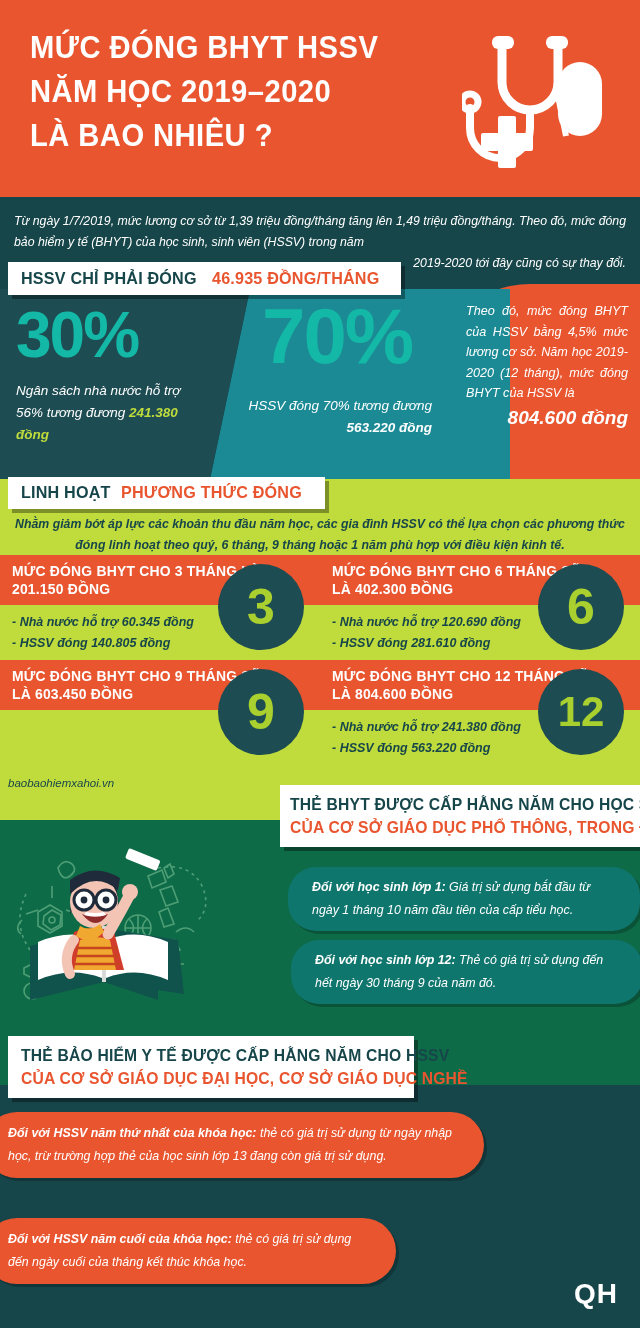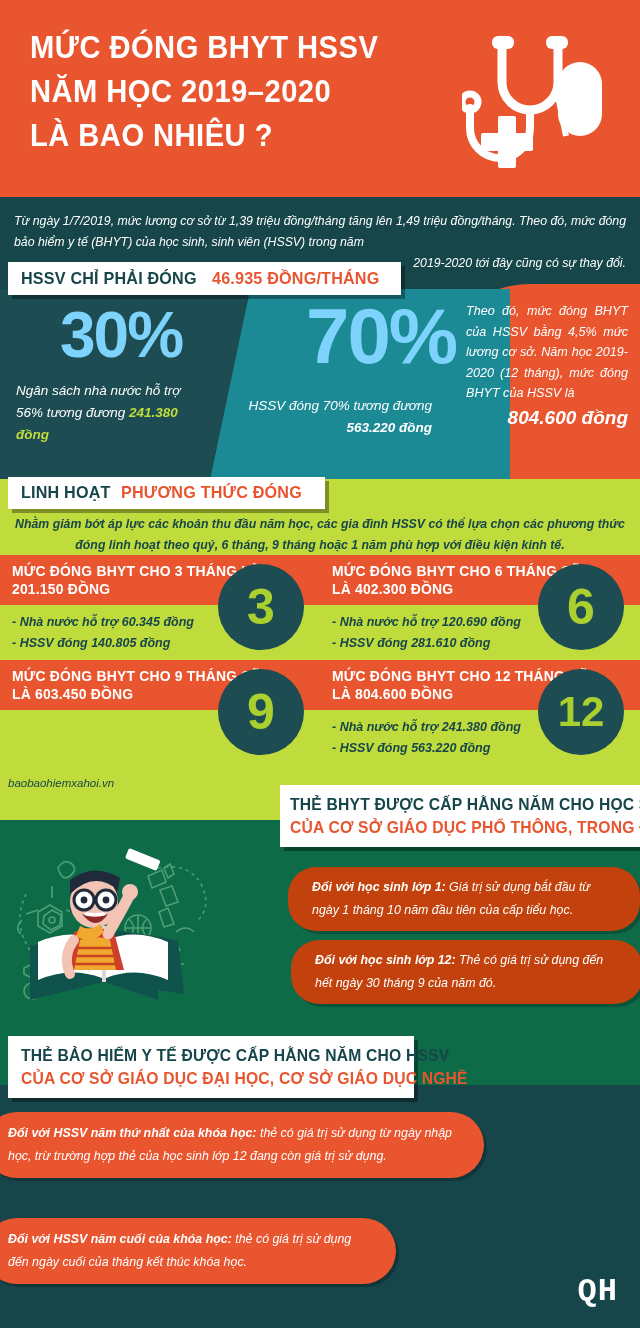--- a/index.html
+++ b/index.html
@@ -65,26 +65,25 @@
     position: absolute; left: 430px; top: -5px; width: 400px; height: 200px;
     background: #e8552f;
     border-radius: 200px 0 0 200px;
   }
   .pct-orange-fill {
     position: absolute; left: 510px; top: 0; width: 130px; height: 190px;
     background: #e8552f;
   }
   .big-pct {
     position: absolute;
-    color: #7dd3fc;
+    color: #14b8a6;
     font-family: "Liberation Sans Narrow", "Liberation Sans", sans-serif;
     font-weight: 700;
     letter-spacing: -2px;
     line-height: 1;
-    margin-left: 44px;
   }
   .pct30 { left: 16px; top: 14px; font-size: 64px; }
   .pct70 { left: 262px; top: 8px; font-size: 78px; }
   .pct-cap {
     position: absolute;
     color: #ffffff; font-style: italic;
     font-size: 13.5px; line-height: 22px;
   }
   .cap30 { left: 16px; top: 91px; width: 188px; }
   .cap70 { left: 248px; top: 106px; width: 184px; text-align: right; }
@@ -183,21 +182,21 @@
 
   
   .midsec {
     position: absolute; left: 0; top: 820px; width: 640px; height: 200px;
     background: #0e6b48;
   }
   .illus { position: absolute; left: 8px; top: 8px; width: 300px; height: 190px; }
 
   .callout {
     position: absolute;
-    background: #c2410c;
+    background: #0f766e;
     border-radius: 28px;
     box-shadow: 3px 3px 0 rgba(0,0,0,0.22);
     color: #ffffff;
     font-style: italic;
     font-size: 12.4px; line-height: 23px;
     padding: 9px 20px 9px 24px;
   }
   #callout-lop1 { left: 288px; top: 867px; width: 352px; }
   #callout-lop12 { left: 291px; top: 940px; width: 352px; }
   .callout b { font-weight: 700; }
@@ -224,22 +223,22 @@
     color: #ffffff; font-style: italic;
     font-size: 12.4px; line-height: 23px;
     padding: 10px 24px 10px 24px;
   }
   #callout-year1 { left: -16px; top: 1112px; width: 500px; }
   #callout-lastyear { left: -16px; top: 1218px; width: 412px; }
 
   .sig {
     position: absolute; right: 22px; bottom: 18px;
     color: #ffffff;
-    font-family: Liberation Mono, monospace;
-    font-weight: 700; font-size: 32px; letter-spacing: 1px;
+    font-family: Liberation Sans, sans-serif;
+    font-weight: 700; font-size: 28px; letter-spacing: 1px;
   }
 </style>
 </head>
 <body>
 
 <div class="page">
 
   <div class="header">
     <div class="header-title">
       <div>MỨC ĐÓNG BHYT HSSV</div>
@@ -429,19 +428,19 @@
 
     <div class="sig">QH</div>
   </div>
 
   <div class="ribbon" id="ribbon-3">
     <span class="rb-dark">THẺ BẢO HIỂM Y TẾ ĐƯỢC CẤP HẰNG NĂM CHO HSSV</span>
     <span class="rb-org">CỦA CƠ SỞ GIÁO DỤC ĐẠI HỌC, CƠ SỞ GIÁO DỤC NGHỀ</span>
   </div>
 
   <div class="bot-callout" id="callout-year1">
-    <b>Đối với HSSV năm thứ nhất của khóa học:</b><span> thẻ có giá trị sử dụng từ ngày nhập học, trừ trường hợp thẻ của học sinh lớp 12 đang còn giá trị sử dụng.</span>
+    <b>Đối với HSSV năm thứ nhất của khóa học:</b><span> thẻ có giá trị sử dụng từ ngày nhập học, trừ trường hợp thẻ của học sinh lớp 13 đang còn giá trị sử dụng.</span>
   </div>
   <div class="bot-callout" id="callout-lastyear">
     <b>Đối với HSSV năm cuối của khóa học:</b><span> thẻ có giá trị sử dụng đến ngày cuối của tháng kết thúc khóa học.</span>
   </div>
 
 </div>
 
 </body></html>

